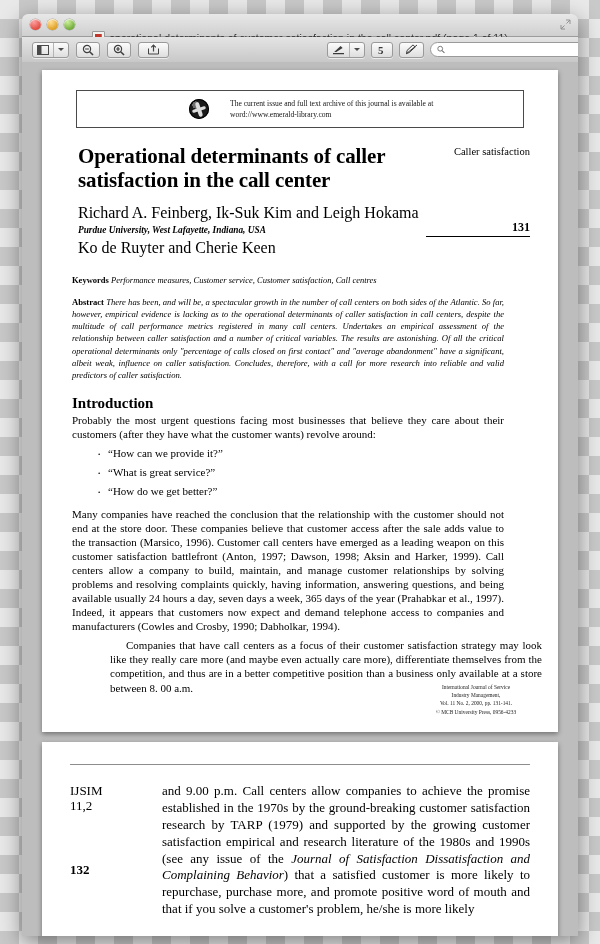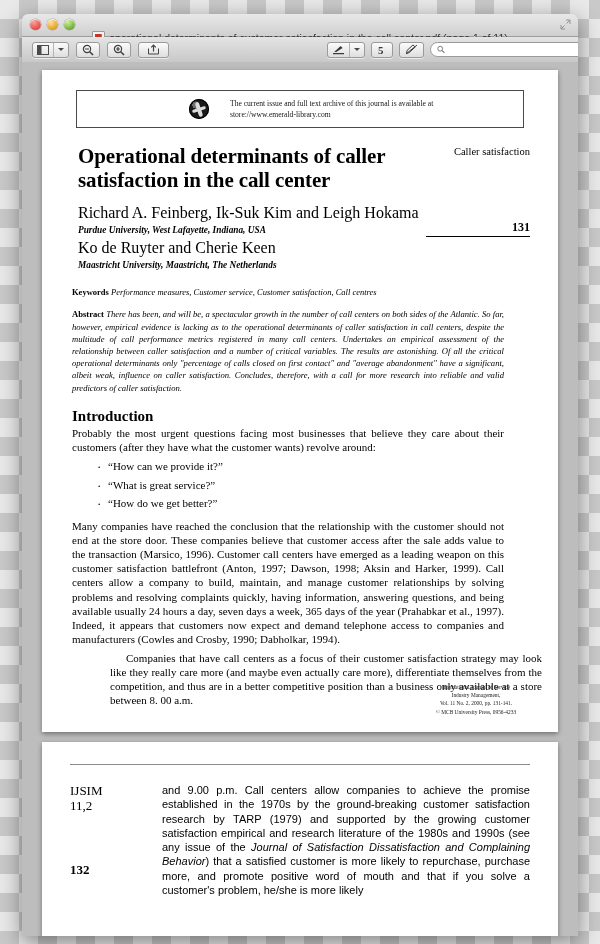--- a/index.html
+++ b/index.html
@@ -191,21 +191,21 @@
   .p2-rule{border-top:1px solid #8d8d8d;margin:0 0 18px 0;}
   .p2-grid{display:flex;}
   .p2-left{width:92px;flex:none;position:relative;}
   .p2-journal{font-family:"Liberation Serif",serif;font-size:13px;line-height:1.18;}
   .p2-folio{
     font-family:"Liberation Serif",serif;font-weight:bold;font-size:13px;
     position:absolute;top:79px;left:0;
   }
   .p2-body{
     width:368px;text-align:justify;
-    font-family:Liberation Sans, sans-serif;font-size:11px;line-height:1.3;
+    font-family:Liberation Serif, serif;font-size:13px;line-height:1.3;
   }
   .p2-body i{font-style:italic;}
 </style>
 </head>
 <body>
 
 <div id="preview-window">
 
   <div class="titlebar">
     <div class="lights">
@@ -301,37 +301,36 @@
   </div>
 
   <div class="content">
 
     <div class="page page1 doc">
 
       <div class="emerald-box">
         <span class="emerald-globe"></span>
         <span class="emerald-lines">
           <span>The current issue and full text archive of this journal is available at</span><br>
-          <span>store://www.emerald-library.com</span>
+          <span>word://www.emerald-library.com</span>
         </span>
       </div>
 
       <div class="title-row">
         <div class="art-title">Operational determinants of caller satisfaction in the call center</div>
         <div class="running-head">Caller satisfaction</div>
         <div class="folio-wrap">
           <div class="folio">131</div>
           <div class="folio-rule"></div>
         </div>
       </div>
 
       <div class="authors">Richard A. Feinberg, Ik-Suk Kim and Leigh Hokama</div>
       <div class="affil">Purdue University, West Lafayette, Indiana, USA</div>
       <div class="authors" style="margin-top:2px;">Ko de Ruyter and Cherie Keen</div>
-      <div class="affil">Maastricht University, Maastricht, The Netherlands</div>
 
       <div class="keywords">
         <b>Keywords</b>
         <span>Performance measures, Customer service, Customer satisfaction, Call centres</span>
       </div>
 
       <div class="abstract">
         <b>Abstract</b>
         <span>There has been, and will be, a spectacular growth in the number of call centers on both sides of the Atlantic. So far, however, empirical evidence is lacking as to the operational determinants of caller satisfaction in call centers, despite the multitude of call performance metrics registered in many call centers. Undertakes an empirical assessment of the relationship between caller satisfaction and a number of critical variables. The results are astonishing. Of all the critical operational determinants only "percentage of calls closed on first contact" and "average abandonment" have a significant, albeit weak, influence on caller satisfaction. Concludes, therefore, with a call for more research into reliable and valid predictors of caller satisfaction.</span>
       </div>

